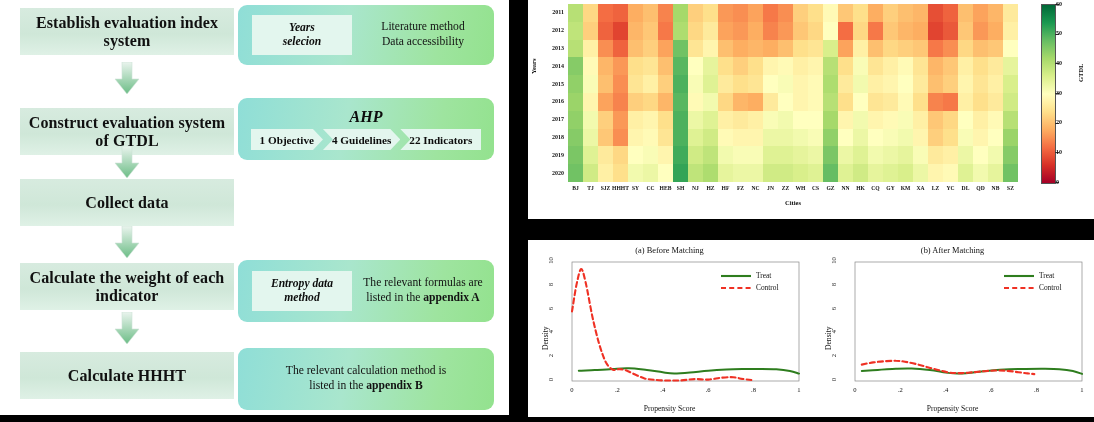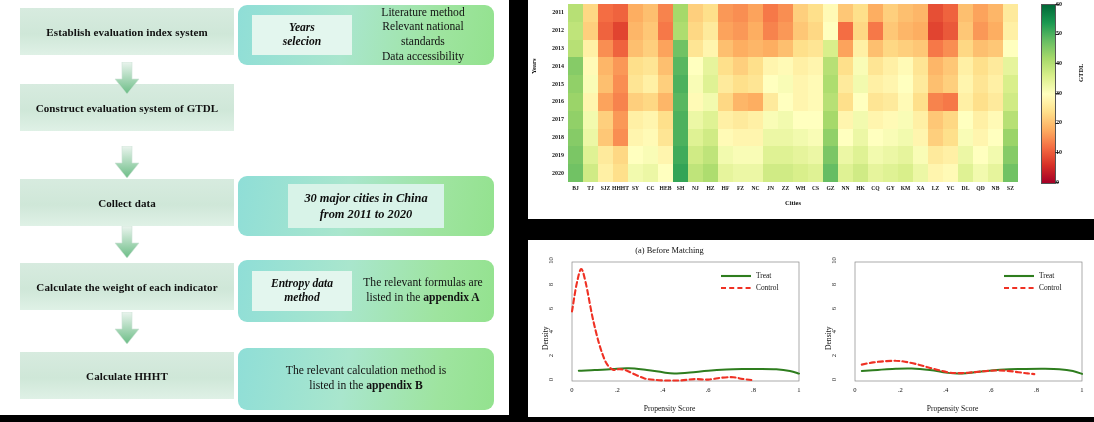--- a/index.html
+++ b/index.html
@@ -8,21 +8,21 @@
 
   
   #flow-panel{position:absolute;left:0;top:0;width:509px;height:415px;background:#fff;}
   .fc-col-left{position:absolute;left:20px;top:0;width:214px;height:415px;}
   .fc-col-right{position:absolute;left:238px;top:0;width:256px;height:415px;}
 
   .fc-box{
     position:absolute;left:0;width:214px;height:47px;
     background:linear-gradient(180deg,#d7ebdf 0%,#cfe7d8 55%,#dff1e6 100%);
     display:flex;align-items:center;justify-content:center;text-align:center;
-    font-weight:bold;font-size:11px;color:#101010;letter-spacing:.1px;
+    font-weight:bold;font-size:16px;color:#101010;letter-spacing:.1px;
     font-family:"Liberation Serif",serif;
   }
   .fc-arrow{position:absolute;left:50%;transform:translateX(-50%);width:26px;height:33px;}
 
   .rbox{
     position:absolute;left:0;width:256px;border-radius:9px;
     background:linear-gradient(100deg,#8fded7 0%,#a9e6cd 42%,#9ee49f 78%,#93e28e 100%);
     display:flex;align-items:center;
   }
   .rbox-pill{
@@ -86,21 +86,21 @@
   .lg-label{position:absolute;font-size:7.4px;color:#111;}
 </style>
 </head>
 <body>
 
 <div id="root">
 
   <div id="flow-panel">
     <div class="fc-col-left" id="fcsteps">
         <div class="fc-box" style="top: 8px;">Establish evaluation index system</div>
-        <div class="fc-box" style="top: 84px;">Construct evaluation system of GTDL</div>
+        <div class="fc-box" style="top: 108px;">Construct evaluation system of GTDL</div>
         <div class="fc-box" style="top: 179px;">Collect data</div>
         <div class="fc-box" style="top: 263px;">Calculate the weight of each indicator</div>
         <div class="fc-box" style="top: 352px;">Calculate HHHT</div>
         <div class="fc-arrow" style="top: 62px;"><svg width="26" height="33" viewBox="0 0 26 33">
             <defs>
               <linearGradient id="ag62" x1="0" y1="0" x2="0" y2="1">
                 <stop offset="0" stop-color="#eaf4ee"></stop>
                 <stop offset="1" stop-color="#6cbd86"></stop>
               </linearGradient>
             </defs>
@@ -135,28 +135,29 @@
           </svg></div>
       </div>
     <div class="fc-col-right" id="fcdetails">
         <div class="rbox" style="top: 5px; height: 60px;">
           <div class="rbox-pill">
             <div>Years</div>
             <div>selecion</div>
           </div>
           <div class="rbox-text">
             <div>Literature method</div>
-            <div>Relevant national standards</div>
             <div>Data accessibility</div>
           </div>
         </div>
-        <div class="rbox rbox-center" style="top: 176px; height: 60px;">
-          <div class="cities-pill">
-            <div>30 major cities in China</div>
-            <div>from 2011 to 2020</div>
+        <div class="rbox" style="top: 98px; height: 62px; flex-direction: column; justify-content: center;">
+          <div class="ahp-title" style="width: 100%;">AHP</div>
+          <div class="chev-row" style="width: 100%;">
+            <div class="chev">1 Objective</div>
+            <div class="chev">4 Guidelines</div>
+            <div class="chev">22 Indicators</div>
           </div>
         </div>
         <div class="rbox" style="top: 260px; height: 62px;">
           <div class="rbox-pill">
             <div>Entropy data</div>
             <div>method</div>
           </div>
           <div class="rbox-text">
             <div>The relevant formulas are</div>
             <div>listed in the <span class="bold">appendix A</span></div>
@@ -563,20 +564,21 @@
           <rect x="44" y="22" width="227" height="119" fill="none" stroke="#888" stroke-width=".7"></rect>
           <path d="M50.8,130.8 C53.5,130.6 61.0,130.4 66.7,130.1 C72.4,129.7 79.2,129.2 84.9,128.9 C90.5,128.6 95.1,128.1 100.8,128.3 C106.4,128.4 113.2,129.3 118.9,129.9 C124.6,130.6 130.3,131.7 134.8,132.3 C139.3,132.9 141.6,133.4 146.2,133.4 C150.7,133.4 156.4,132.9 162.0,132.4 C167.7,132.0 174.1,131.2 180.2,130.8 C186.3,130.3 192.7,129.9 198.4,129.6 C204.0,129.3 209.0,129.2 214.3,129.1 C219.5,129.0 224.5,128.9 230.1,129.0 C235.8,129.0 243.0,129.0 248.3,129.3 C253.6,129.7 258.1,130.3 261.9,131.0 C265.7,131.7 269.5,133.2 271.0,133.6" fill="none" stroke="#2e7d1e" stroke-width="2" stroke-linecap="round"></path>
           <path d="M44.0,71.4 C44.8,66.9 47.0,51.7 48.5,44.6 C50.1,37.6 51.6,29.5 53.1,29.1 C54.6,28.7 55.7,34.3 57.6,42.2 C59.5,50.2 62.2,66.4 64.4,76.7 C66.7,87.1 69.0,96.5 71.2,104.1 C73.5,111.7 75.8,118.3 78.0,122.6 C80.3,126.8 82.6,128.6 84.9,129.7 C87.1,130.8 89.4,129.0 91.7,129.1 C93.9,129.2 95.8,129.6 98.5,130.5 C101.1,131.5 104.5,133.5 107.6,134.8 C110.6,136.1 113.6,137.5 116.6,138.4 C119.7,139.2 121.9,139.5 125.7,139.8 C129.5,140.2 134.8,140.4 139.3,140.5 C143.9,140.6 148.4,140.6 153.0,140.4 C157.5,140.2 162.0,139.2 166.6,139.1 C171.1,139.0 175.7,139.8 180.2,139.6 C184.7,139.3 189.7,138.1 193.8,137.7 C198.0,137.3 201.8,137.0 205.2,137.2 C208.6,137.4 211.2,138.4 214.3,138.9 C217.3,139.3 221.8,139.8 223.3,140.0" fill="none" stroke="#ef3124" stroke-width="2.1" stroke-dasharray="5,3.2" stroke-linecap="round"></path>
           <line x1="193" y1="36" x2="223" y2="36" stroke="#2e7d1e" stroke-width="2.1"></line>
           <line x1="193" y1="48" x2="223" y2="48" stroke="#ef3124" stroke-width="2.1" stroke-dasharray="5,3.2"></line>
         </svg>
         <div class="lg-label" style="left: 228px; top: 31px;">Treat</div>
         <div class="lg-label" style="left: 228px; top: 43px;">Control</div>
       </div>
     <div class="dp" id="dp-b" style="left:283px;">
+        <div class="dp-title">(b) After Matching</div>
         <div class="dp-ylabel">Density</div>
         <div class="dp-xlabel">Propensity Score</div>
         <div class="dp-ytick" style="top: 136px;">0</div>
         <div class="dp-ytick" style="top: 112.2px;">2</div>
         <div class="dp-ytick" style="top: 88.4px;">4</div>
         <div class="dp-ytick" style="top: 64.6px;">6</div>
         <div class="dp-ytick" style="top: 40.8px;">8</div>
         <div class="dp-ytick" style="top: 17px;">10</div>
         <div class="dp-xtick" style="left: 37px; top: 146px;">0</div>
         <div class="dp-xtick" style="left: 82.4px; top: 146px;">.2</div>

